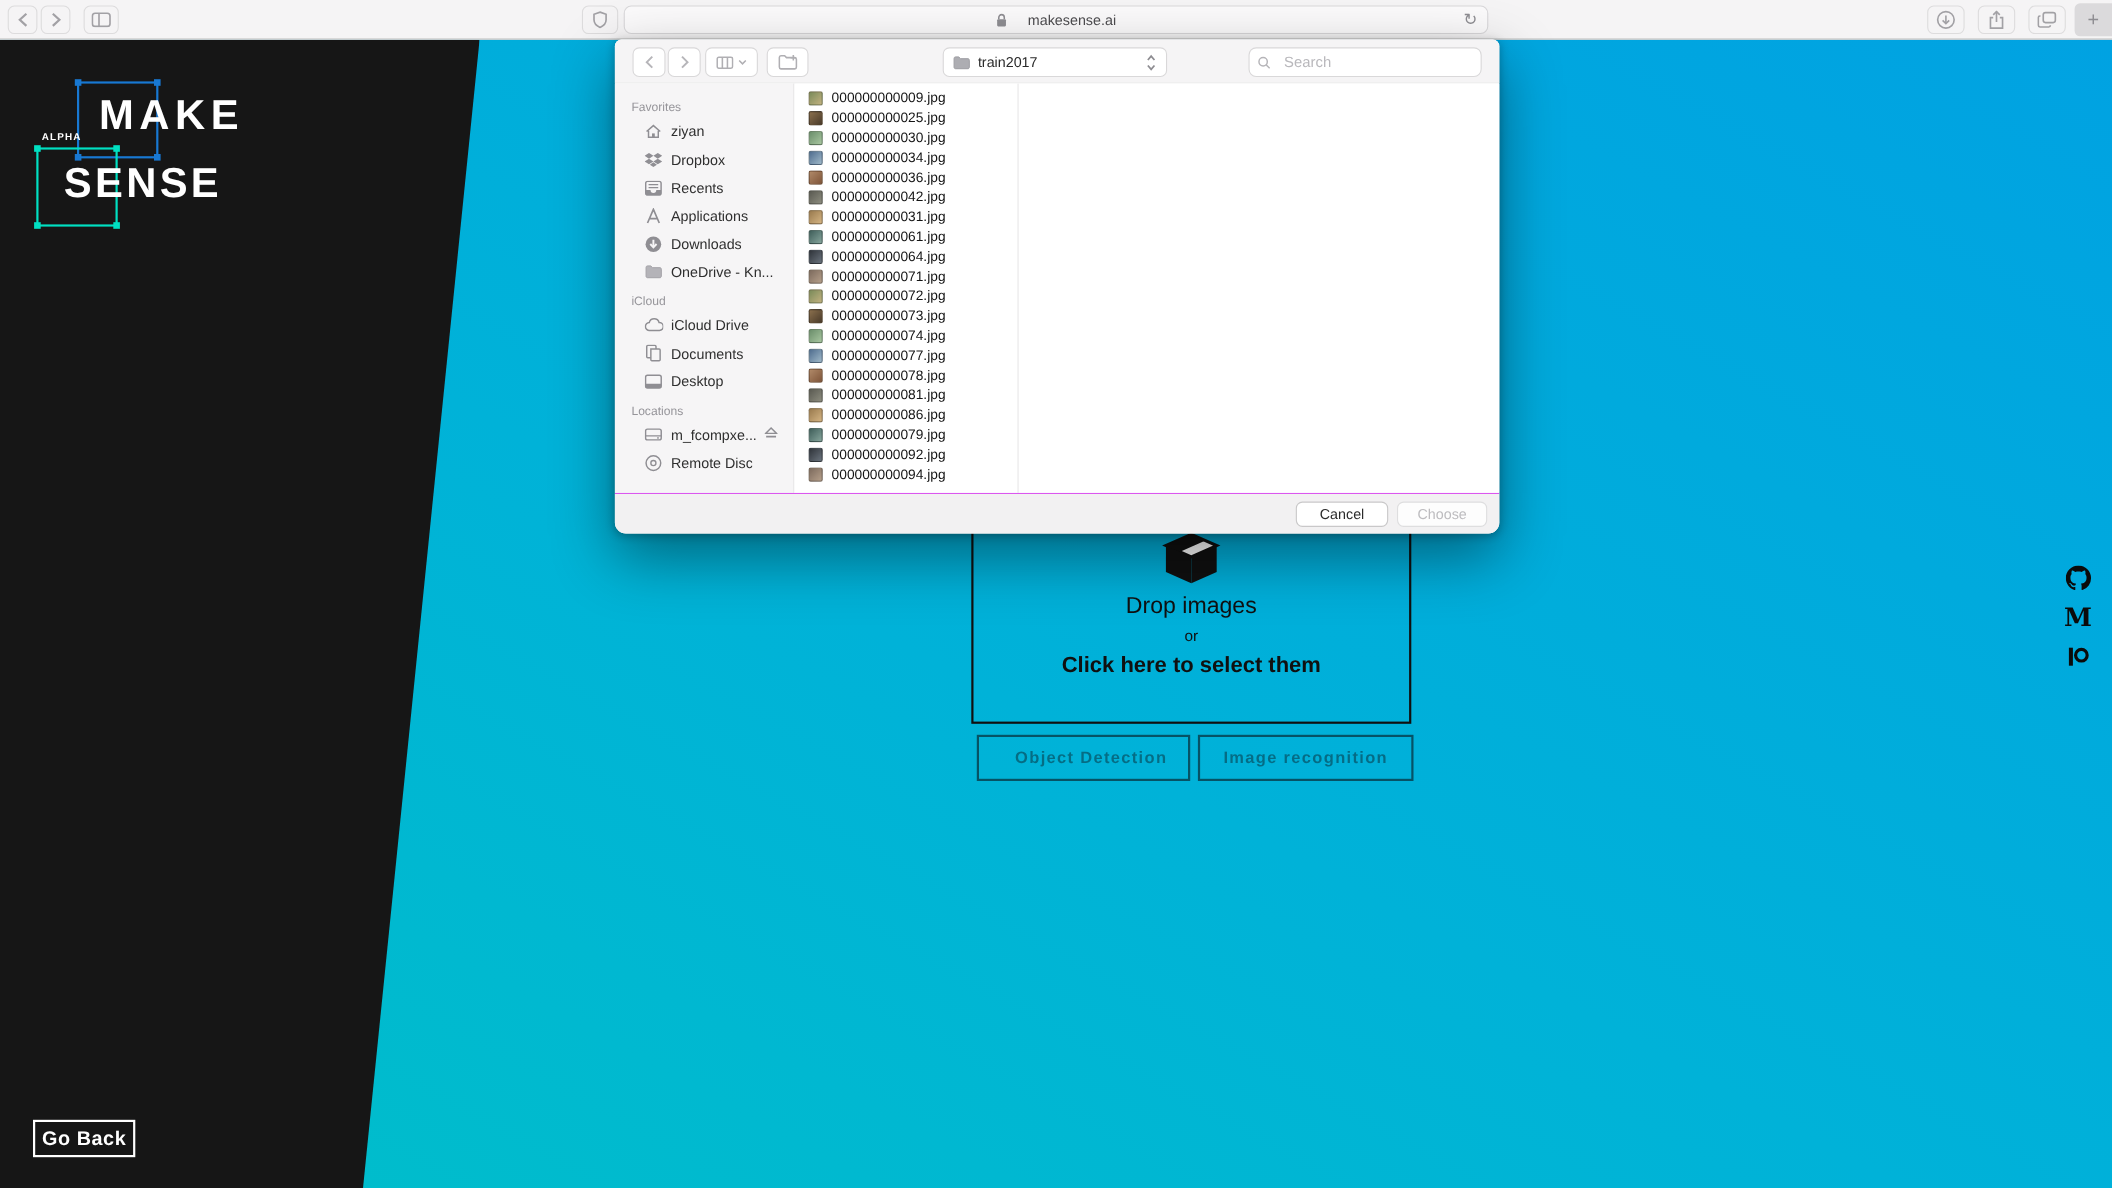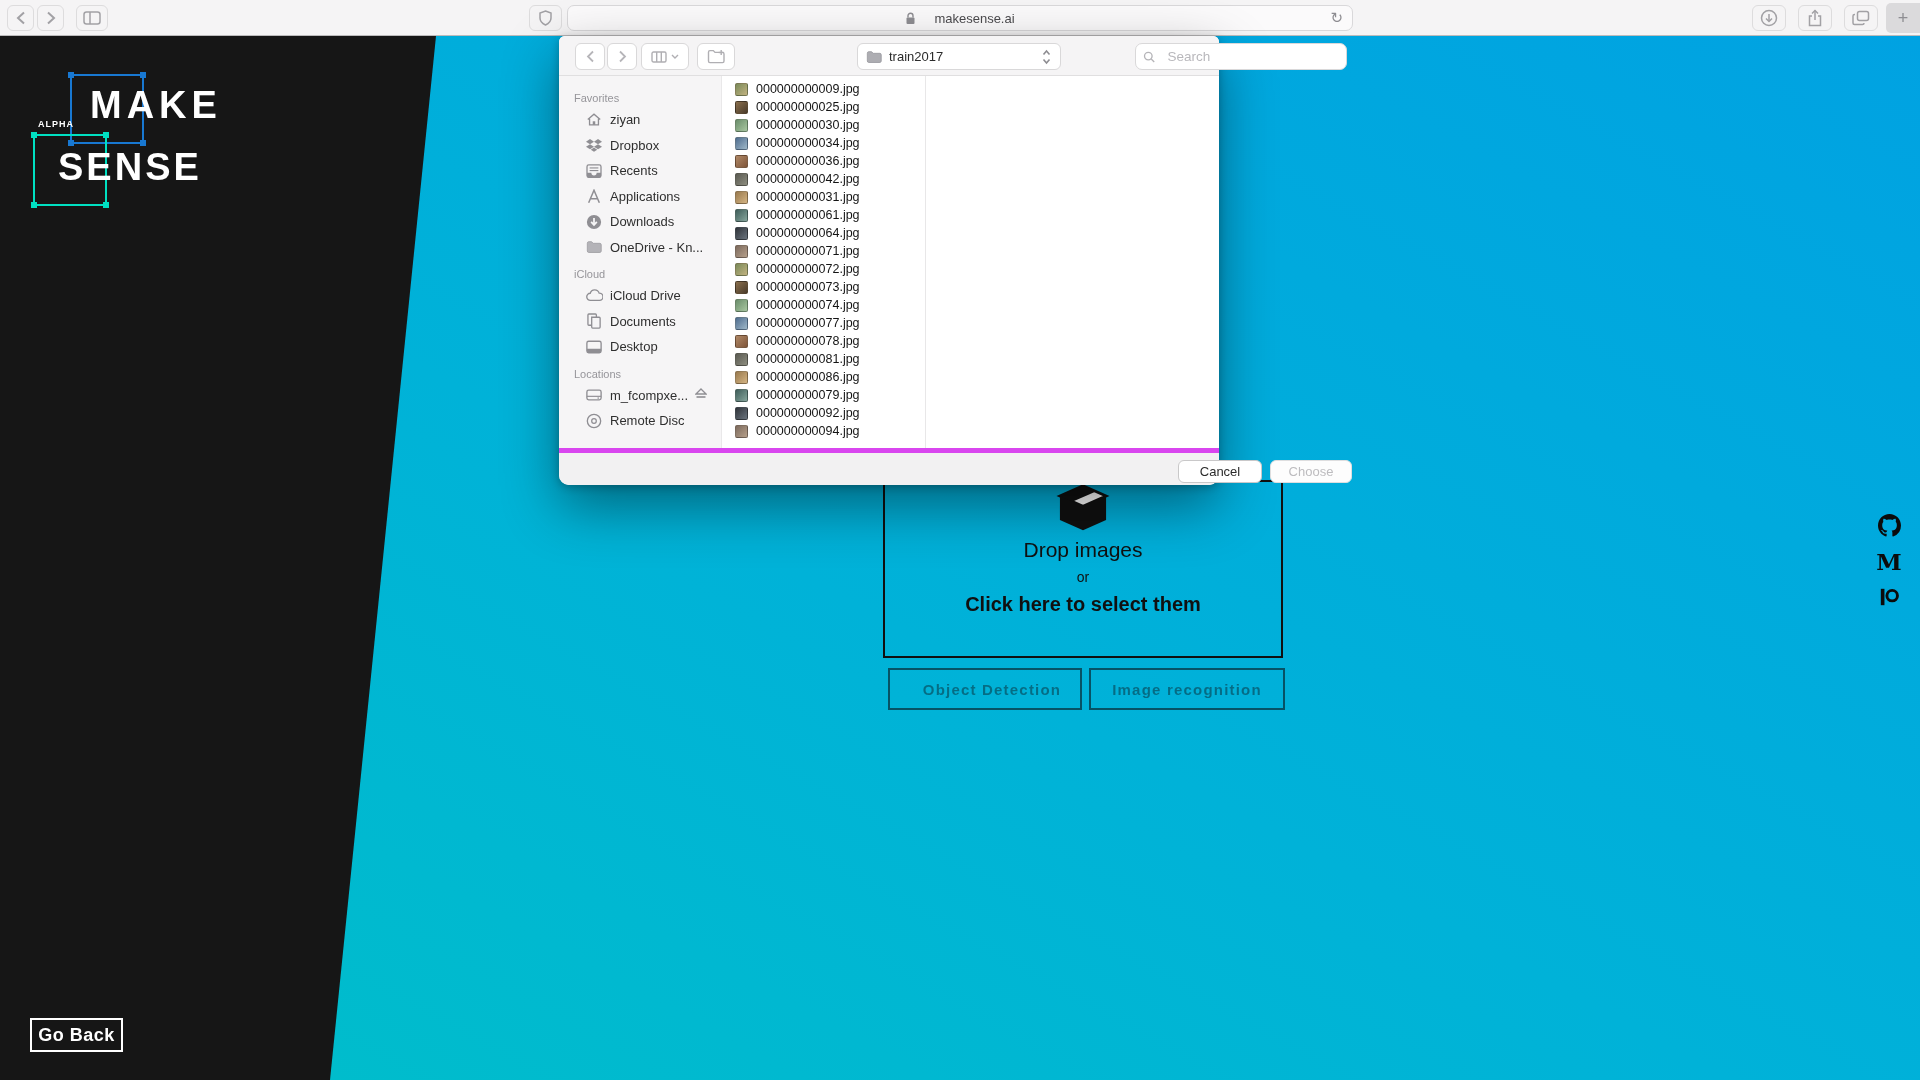--- a/index.html
+++ b/index.html
@@ -34,42 +34,42 @@
   #drop-click{font-size:20px;font-weight:bold;margin-top:8px;cursor:pointer;}
   .action-btn{position:absolute;height:42px;border:2px solid rgba(10,25,30,.62);background:transparent;color:rgba(10,25,30,.45);font-size:15px;letter-spacing:1.2px;font-weight:bold;}
   #btn-object{left:888px;top:632px;width:194px;padding-left:20px;}
   #btn-image{left:1089px;top:632px;width:196px;}
   #go-back{position:absolute;left:30px;top:982px;width:93px;height:34px;border:2px solid #fff;color:#fff;background:transparent;font-size:18px;font-weight:bold;letter-spacing:.5px;}
   #social{position:absolute;left:1872px;top:477px;width:34px;display:flex;flex-direction:column;gap:12px;align-items:center;color:#0b0b0b;}
   #social .soc{width:24px;height:24px;display:flex;align-items:center;justify-content:center;cursor:pointer;}
   .medium-m{font-family:"DejaVu Serif","Liberation Serif",serif;font-weight:bold;font-size:23px;line-height:1;}
 
   
-  #dialog{position:absolute;left:559px;top:36px;width:660px;height:449px;background:#fff;border-radius:6px 6px 10px 10px;box-shadow:0 22px 55px rgba(0,0,0,.42),0 2px 8px rgba(0,0,0,.25);z-index:60;}
+  #dialog{position:absolute;left:559px;top:36px;width:804px;height:449px;background:#fff;border-radius:6px 6px 10px 10px;box-shadow:0 22px 55px rgba(0,0,0,.42),0 2px 8px rgba(0,0,0,.25);z-index:60;}
   #dlg-toolbar{position:absolute;left:0;top:0;width:100%;height:40px;background:#f5f4f5;border-bottom:1px solid #e0dfe0;border-radius:6px 6px 0 0;}
   .dbtn{position:absolute;top:7px;height:27px;background:#fff;border:1px solid #d9d8d9;border-radius:6px;display:flex;align-items:center;justify-content:center;color:#b3b2b6;}
   #folder-select{position:absolute;left:298px;top:7px;width:204px;height:27px;background:#fff;border:1px solid #d9d8d9;border-radius:6px;display:flex;align-items:center;padding:0 8px;gap:6px;font-size:13px;color:#2b2b2b;}
   #folder-select .spacer{flex:1}
   #dlg-search{position:absolute;left:576px;top:7px;width:212px;height:27px;background:#fff;border:1px solid #d9d8d9;border-radius:7px;display:flex;align-items:center;padding:0 7px;gap:10px;}
   #dlg-search input{border:none;outline:none;width:100%;font-size:13.5px;color:#333;background:transparent;}
   #dlg-search input::placeholder{color:#b9b8bc;}
 
   #dlg-sidebar{position:absolute;left:0;top:40px;bottom:37px;width:163px;background:#f6f5f6;border-right:1px solid #e9e8e9;overflow:hidden;padding-top:8px;}
   .sb-header{font-size:11px;color:#96959a;padding:8px 0 3px 15px;}
   .sb-item{display:flex;align-items:center;gap:7px;height:25.5px;padding-left:26px;font-size:13px;color:#2f2f2f;cursor:default;position:relative;}
   .sb-item .sb-icon{width:18px;display:flex;justify-content:center;color:#8f8e93;flex:0 0 18px;}
   .sb-item .sb-label{white-space:nowrap;overflow:hidden;}
   .sb-item .trail{position:absolute;right:14px;color:#8f8e93;font-size:12px;}
 
   #dlg-list{position:absolute;left:164px;top:40px;right:0;bottom:37px;background:#fff;overflow:hidden;padding-top:4px;}
   #col-divider{position:absolute;left:366px;top:40px;bottom:37px;width:1px;background:#e8e7e8;}
   .file-row{display:flex;align-items:center;gap:8px;height:18px;padding-left:12px;font-size:12.5px;color:#141414;cursor:default;}
   .thumb{width:13px;height:13px;border-radius:2px;border:1px solid rgba(0,0,0,.25);flex:0 0 13px;}
 
-  #dlg-footer{position:absolute;left:0;bottom:0;width:100%;height:37px;background:#f2f1f2;border-top:5px solid #d946ef;border-radius:0 0 10px 10px;}
+  #dlg-footer{position:absolute;left:0;bottom:0;width:100%;height:37px;background:#f2f1f2;border-top:1px solid #d946ef;border-radius:0 0 10px 10px;}
   .dlg-btn{position:absolute;top:7px;height:23px;border-radius:6px;font-size:13px;display:flex;align-items:center;justify-content:center;}
   #btn-cancel{left:619px;width:84px;background:#fff;border:1px solid #c9c8c9;color:#2b2b2b;}
   #btn-choose{left:711px;width:82px;background:#fdfdfd;border:1px solid #dededf;color:#bdbcbf;}
 </style>
 </head>
 <body>
 
 <div id="stage">
 
   <div id="chrome">

